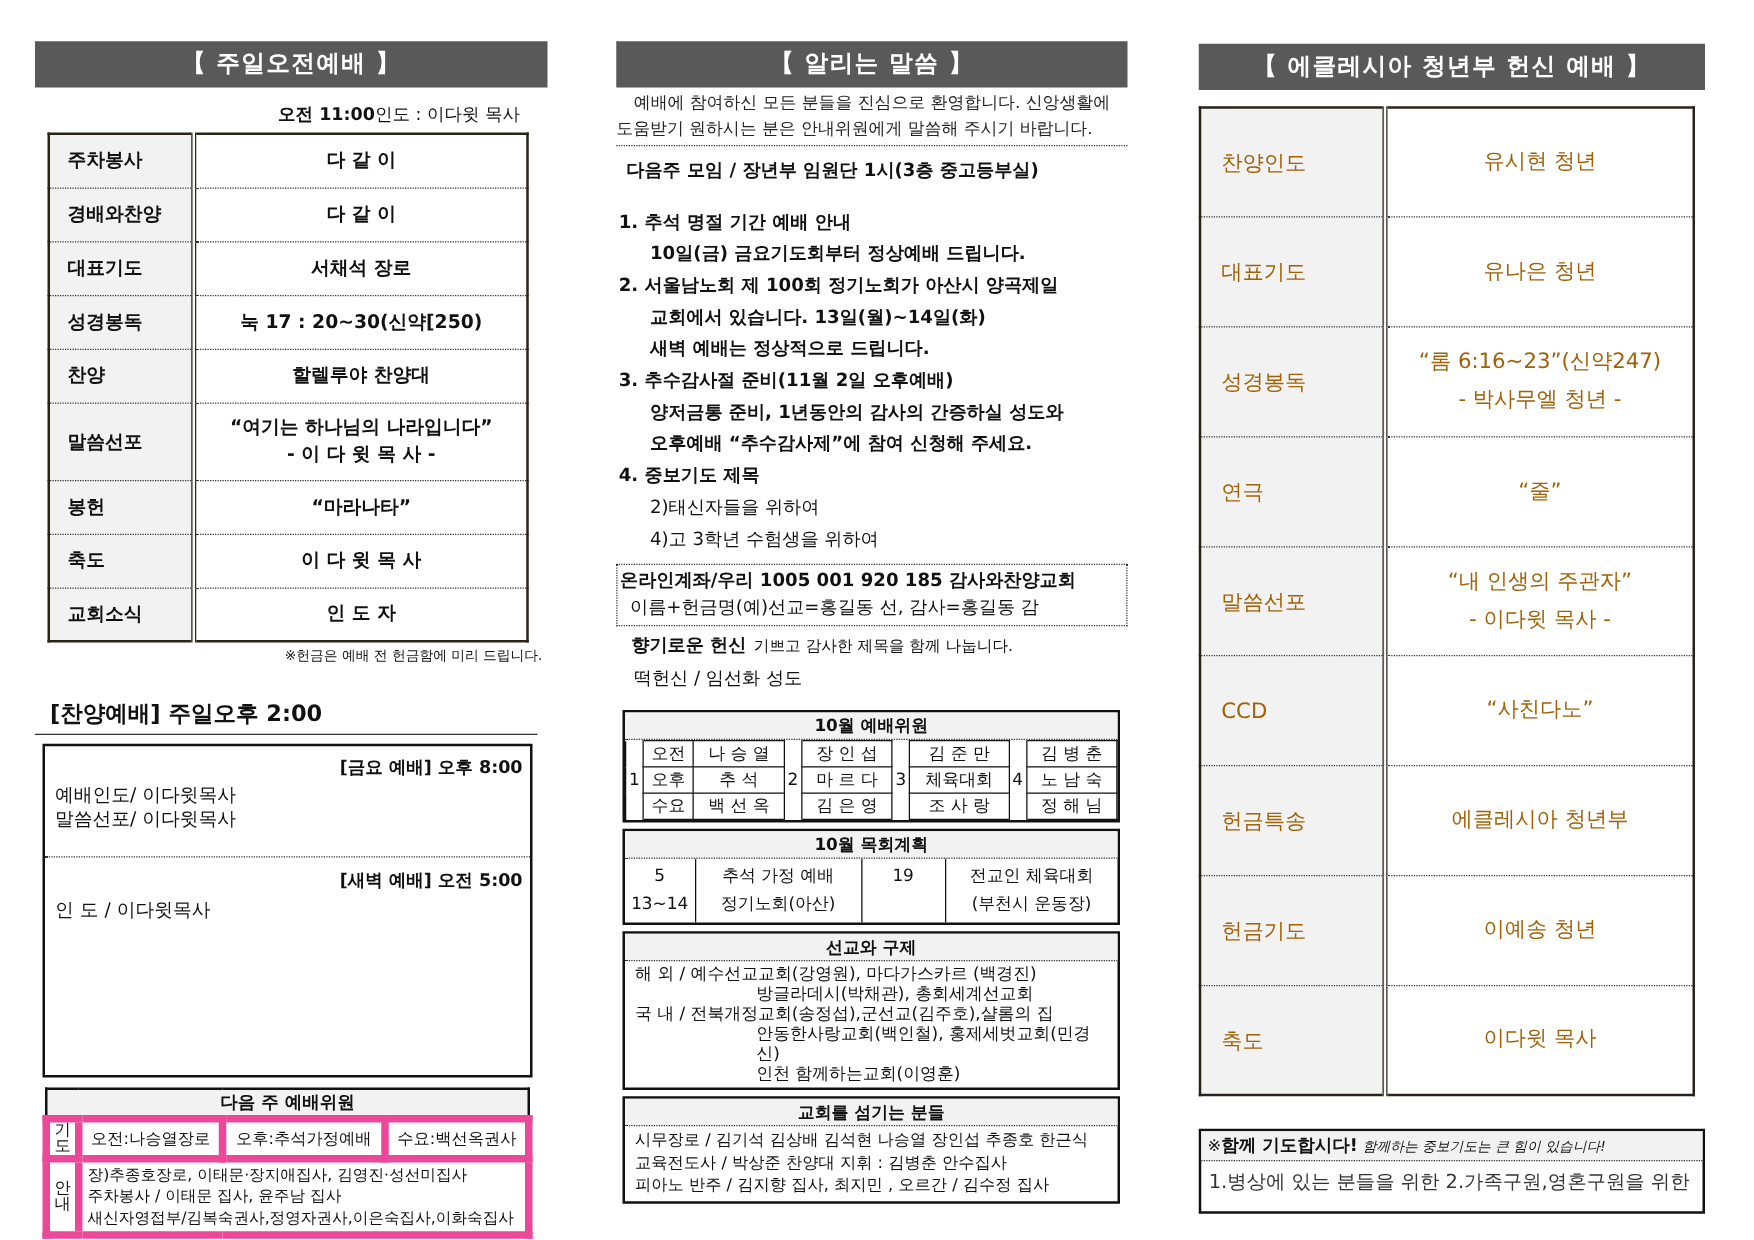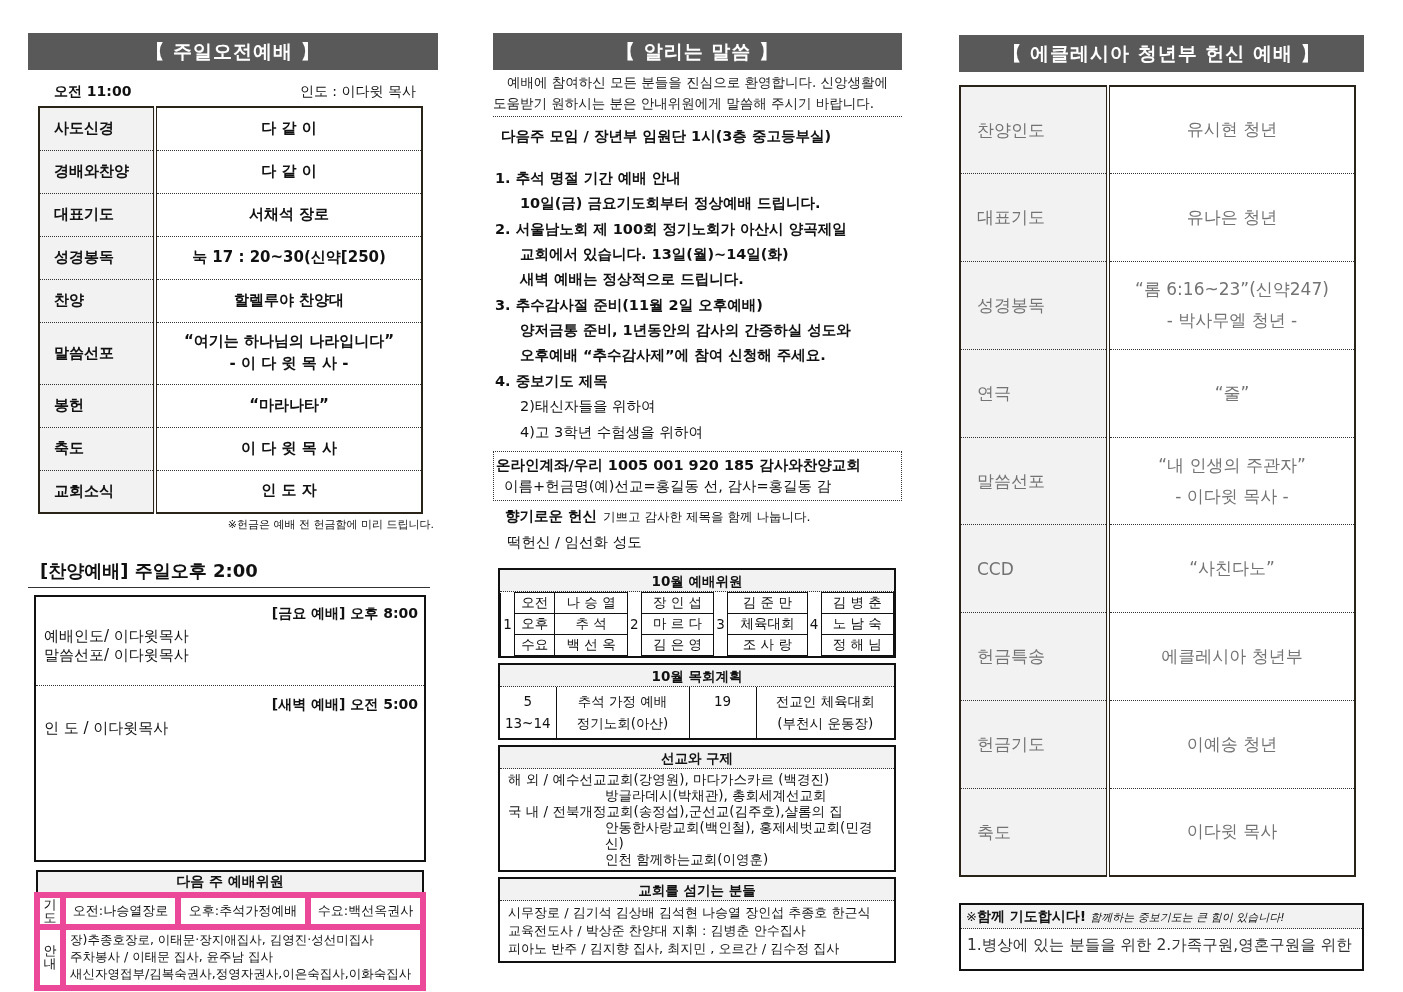--- a/index.html
+++ b/index.html
@@ -1,21 +1,21 @@
 <!DOCTYPE html>
 <html><head>
 <meta charset="utf-8">
 <style>
   * { box-sizing: border-box; margin: 0; padding: 0; }
   body { width: 1403px; height: 992px; background: #fff; font-family: "DejaVu Sans", sans-serif; color: #111; position: relative; overflow: hidden; }
   .col { position: absolute; top: 33px; }
   .banner { background: #595959; color: #fff; font-weight: bold; text-align: center; height: 37px; line-height: 37px; font-size: 19px; letter-spacing: 1px; }
   
   #left { left: 28px; width: 410px; }
-  .meta-row { display: flex; justify-content: space-between; font-size: 14px; margin-top: 13px; padding: 0 22px 0 26px; height: 20px; }
+  .meta-row { display: flex; justify-content: flex-end; font-size: 14px; margin-top: 13px; padding: 0 22px 0 26px; height: 20px; }
   .meta-row .time { font-weight: bold; }
   .svc-table { margin-left: 10px; width: 385px; border: 2px solid #2a2418; border-collapse: collapse; margin-top: 3px; }
   .svc-table td { height: 43px; border-top: 1px dotted #333; font-size: 15px; font-weight: bold; text-align: center; }
   .svc-table tr:first-child td { border-top: none; }
   .svc-table td.lab { width: 116px; background: #f2f2f2; border-right: 4px double #2a2418; text-align: justify; text-align-last: justify; padding: 0 10px 0 14px; }
   .svc-table td.val { line-height: 1.45; }
   .svc-table tr.tall td { height: 62px; }
   .note { font-size: 11px; text-align: right; margin-top: 3px; padding-right: 4px; }
   .praise-title { font-size: 18px; font-weight: bold; margin-top: 27px; padding-left: 12px; border-bottom: 1px solid #333; padding-bottom: 4px; margin-right: 8px; }
   .hangawi { margin-top: 7px; margin-left: 6px; width: 392px; height: 267px; border: 2px solid #111; display: flex; }
@@ -54,21 +54,21 @@
   .wk-table td.num { width: 14px; border-bottom: none; border-top: none; }
   .plan-table { width: 100%; border-collapse: collapse; font-size: 13.5px; }
   .plan-table td { border-left: 1px solid #111; text-align: center; line-height: 1.65; padding: 3px 0; }
   .plan-table td:first-child { border-left: none; }
   .mission { font-size: 13.5px; line-height: 1.2; padding: 2px 8px; }
   .mission .ind { padding-left: 97px; }
   .servers { font-size: 13px; line-height: 1.4; padding: 3px 8px; }
   
   #right { left: 959px; width: 405px; top: 35px; }
   .ek-table { margin-top: 13px; width: 397px; border: 2px solid #2a2418; border-collapse: collapse; }
-  .ek-table td { height: 87.8px; border-top: 1px dotted #333; font-size: 17px; text-align: center; color: #737373; }
+  .ek-table td { height: 87.8px; border-top: 1px dotted #333; font-size: 17px; text-align: center; color: #a16207; }
   .ek-table tr:first-child td { border-top: none; }
   .ek-table td.lab { width: 148px; background: #f2f2f2; border-right: 4px double #2a2418; text-align: justify; text-align-last: justify; padding: 0 16px 0 16px; }
   .ek-table td.val { line-height: 1.85; }
   .pray { margin-top: 26px; width: 405px; border: 2px solid #111; }
   .pray .ph { background: #f2f2f2; font-size: 13px; padding: 3px 5px; border-bottom: 1px dotted #333; height: 24px; }
   .pray .ph b { font-size: 14px; }
   .pray .ph i { font-size: 11px; margin-left: 4px; }
   .pray .pb { font-size: 15.5px; padding: 6px 6px; color: #333; height: 40px; }
 </style>
 </head>
@@ -76,21 +76,21 @@
 
 <div class="col" id="left">
   <div class="banner">【 주일오전예배 】</div>
   <div class="meta-row">
     <span class="time">오전 11:00</span>
     <span>인도 : 이다윗 목사</span>
   </div>
   <table class="svc-table">
     <tbody>
         <tr>
-          <td class="lab">사도신경</td>
+          <td class="lab">주차봉사</td>
           <td class="val">다   같   이</td>
         </tr>
     <tr>
           <td class="lab">경배와찬양</td>
           <td class="val">다   같   이</td>
         </tr>
     <tr>
           <td class="lab">대표기도</td>
           <td class="val">서채석 장로</td>
         </tr>

